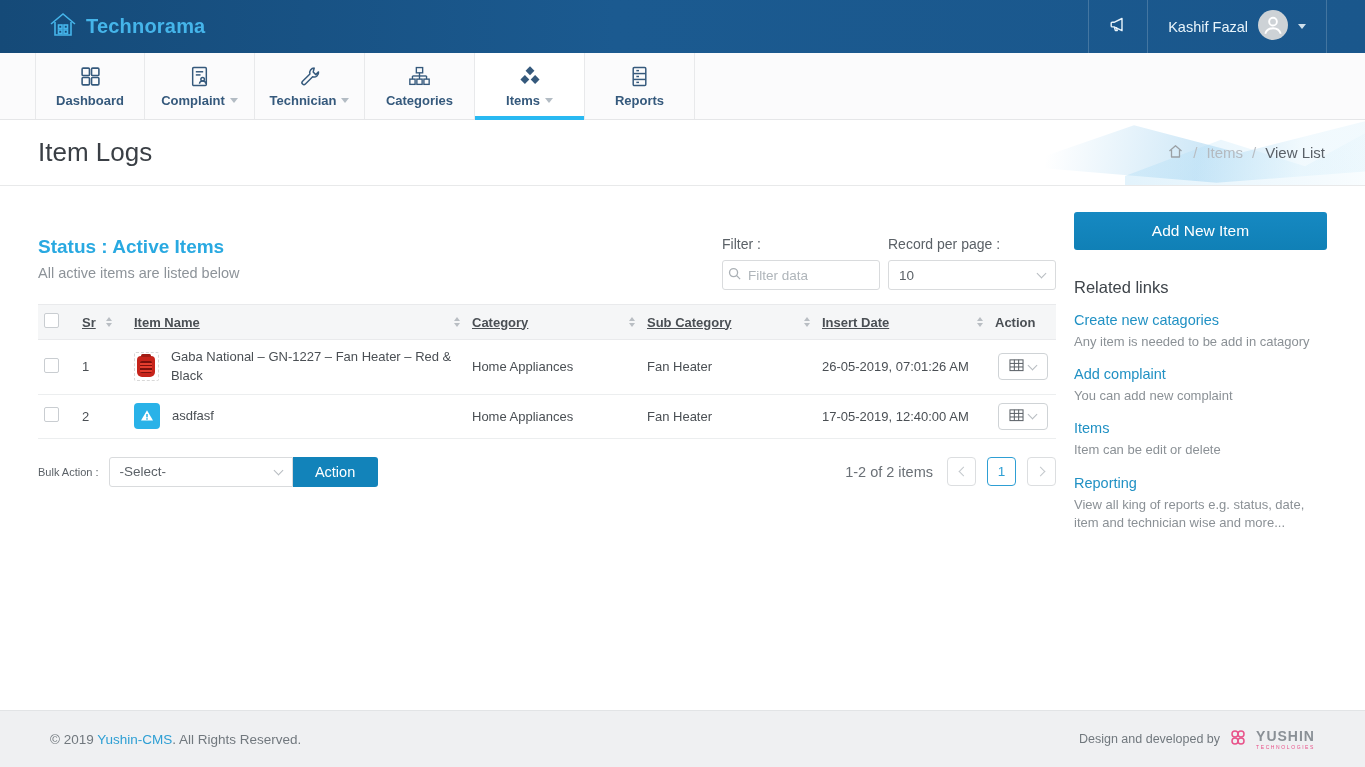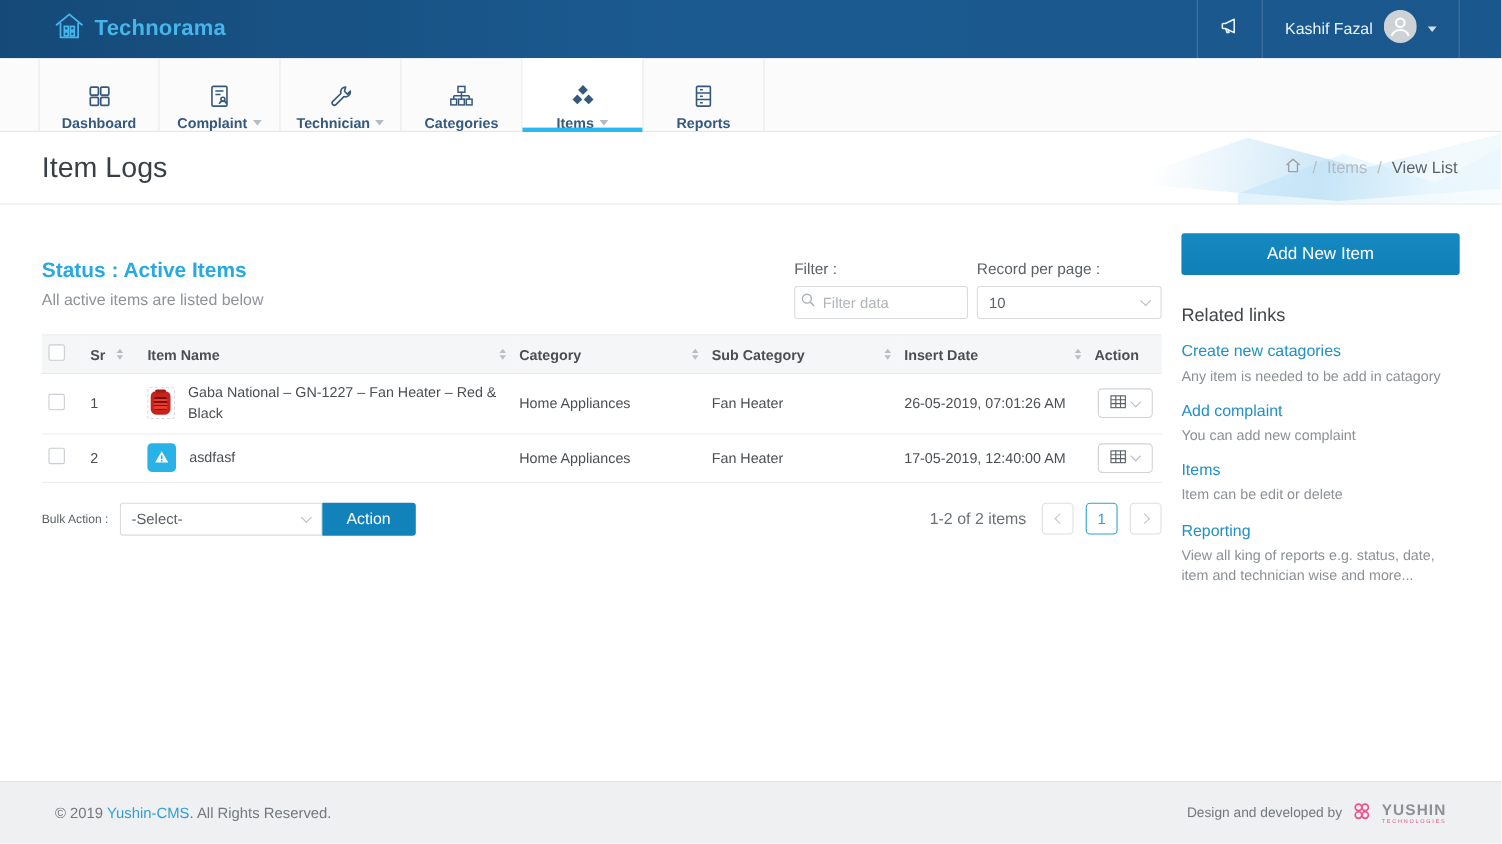--- a/index.html
+++ b/index.html
@@ -17,21 +17,21 @@
     border-left:1px solid rgba(255,255,255,.18); padding:0 18px; cursor:pointer; }
   .top-sect.user { gap:10px; padding:0 20px; border-right:1px solid rgba(255,255,255,.18); }
   .user-name { color:#e8f4fb; font-size:14.5px; }
   .caret { width:0; height:0; border-left:4.5px solid transparent; border-right:4.5px solid transparent;
     border-top:5px solid #cfe0ec; display:inline-block; }
   .top-end { width:38px; }
 
   
   .mainnav { height:67px; background:#fbfbfc; border-bottom:1px solid #e5e6e8; display:flex;
     padding-left:35px; flex:0 0 auto; }
-  .nav-item { width:110px; display:flex; flex-direction:column; align-items:center; justify-content:flex-end;
+  .nav-item { width:110px; display:flex; flex-direction:column; align-items:center; justify-content:center;
     gap:6px; border-right:1px solid #e8e9eb; cursor:pointer; position:relative; background:transparent; }
   .nav-item:first-child { border-left:1px solid #e8e9eb; }
   .nav-item .lbl { font-size:13px; font-weight:bold; color:#35597c; display:flex; align-items:center; gap:5px; }
   .nav-item .lbl .caret { border-top-color:#b3bcc4; border-left-width:4px; border-right-width:4px; }
   .nav-item.active { background:#fff; }
   .nav-item.active::after { content:""; position:absolute; left:0; right:0; bottom:-1px; height:4px; background:#29b9f2; }
   .nav-ico { height:22px; display:flex; align-items:flex-end; }
 
   
   .pagehead { height:66px; background:#fff; border-bottom:1px solid #e8e9ea; display:flex;
@@ -70,21 +70,21 @@
   .selectbox { height:30px; border:1px solid #d9dbdd; border-radius:3px; display:flex; align-items:center;
     justify-content:space-between; padding:0 10px; background:#fff; font-size:13.5px; color:#5b6167; cursor:pointer; }
   .selectbox.rpp { width:168px; }
   .chev { width:7px; height:7px; border-right:1.5px solid #b7bcc1; border-bottom:1.5px solid #b7bcc1;
     transform:rotate(45deg); margin-top:-3px; }
 
   table.items { width:100%; border-collapse:collapse; margin-top:14px; }
   table.items th { background:#f5f6f7; border-top:1px solid #e9eaec; border-bottom:1px solid #e9eaec;
     font-size:13px; color:#4a4f54; font-weight:bold; text-align:left; padding:8px 6px; height:30px; }
   table.items td { border-bottom:1px solid #eceeef; font-size:13px; color:#4a4f54; padding:8px 6px; vertical-align:middle; }
-  .th-flex { display:flex; align-items:center; justify-content:space-between; gap:10px; }
+  .th-flex { display:flex; align-items:center; justify-content:space-between; gap:10px;text-decoration:underline; }
   .th-flex.tight { justify-content:flex-start; }
   .sort { display:inline-flex; flex-direction:column; gap:2px; }
   .sort i { width:0; height:0; border-left:3.5px solid transparent; border-right:3.5px solid transparent; display:block; }
   .sort .up { border-bottom:4px solid #b9bec3; }
   .sort .dn { border-top:4px solid #b9bec3; }
   .cbx { width:15px; height:15px; border:1px solid #c9cdd1; border-radius:2px; background:#fff; display:inline-block; cursor:pointer; }
   .name-cell { display:flex; align-items:center; gap:12px; }
   .name-text { max-width:292px; line-height:1.45; }
   .thumb-photo { width:27px; height:29px; border:1px dashed #d8d8d8; border-radius:2px; display:flex;
     align-items:center; justify-content:center; background:#fff; }

